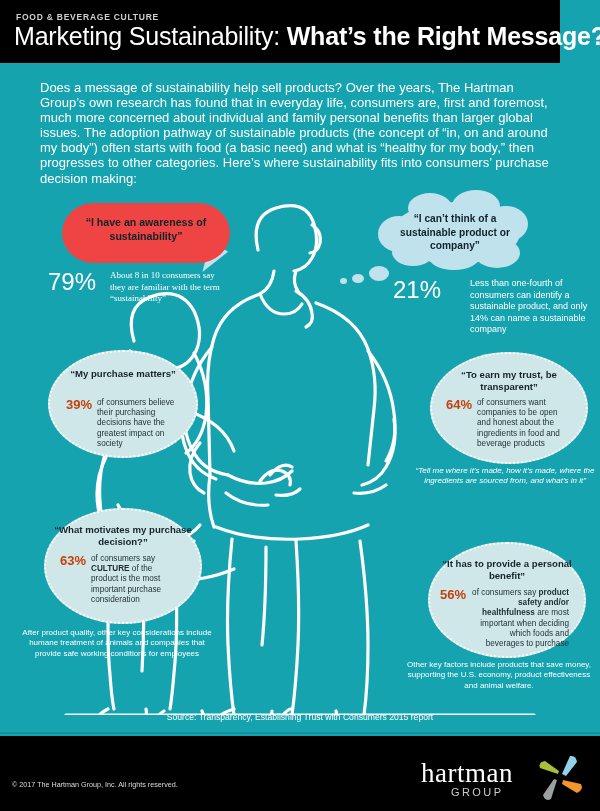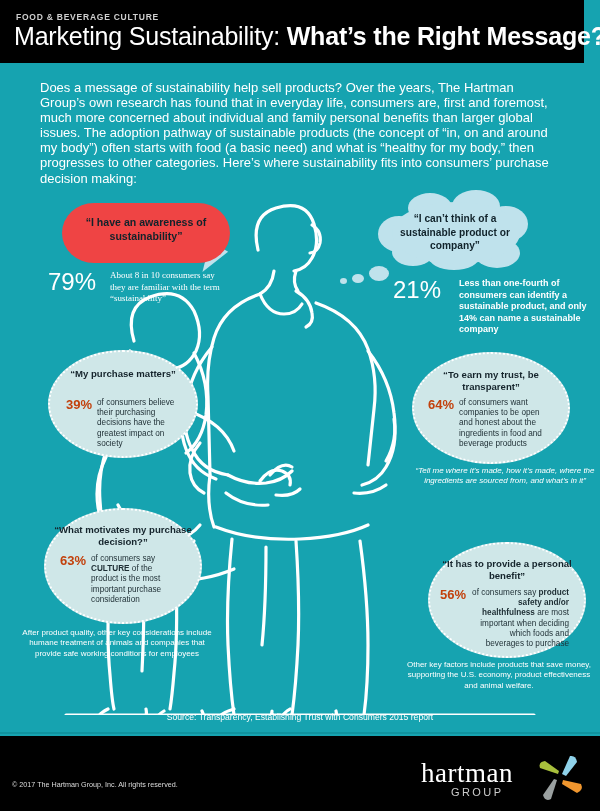--- a/index.html
+++ b/index.html
@@ -1,20 +1,20 @@
 <!DOCTYPE html>
 <html><head>
 <meta charset="utf-8">
 <style>
   html,body{margin:0;padding:0;background:#ffffff;}
   body{font-family:"Liberation Sans",sans-serif;}
   .page{position:relative;width:600px;height:811px;overflow:hidden;background:#16a3b0;}
 
   
-  .header{position:absolute;left:0;top:0;width:560px;height:63px;background:#000;padding-left:24px;}
+  .header{position:absolute;left:0;top:0;width:560px;height:63px;background:#000;}
   .kicker{position:absolute;left:16px;top:12px;font-size:8.5px;letter-spacing:.09em;
           color:#cfcfcf;font-weight:bold;}
   .headline{position:absolute;left:14px;top:22px;font-size:25px;color:#fff;
             letter-spacing:-0.2px;white-space:nowrap;}
   .headline .light{font-weight:normal;}
   .headline .bold{font-weight:bold;}
 
   
   .intro{position:absolute;left:40px;top:80px;width:522px;font-size:13px;
          line-height:15.1px;color:#ffffff;}
@@ -50,38 +50,38 @@
   .tb-d2{position:absolute;left:-26px;top:78px;width:12px;height:9px;background:#bfe2ec;border-radius:50%;}
   .tb-d3{position:absolute;left:-38px;top:82px;width:7px;height:6px;background:#bfe2ec;border-radius:50%;}
 
   
   .statrow{position:absolute;display:flex;align-items:flex-start;gap:9px;}
   .bignum{font-size:24px;color:#ffffff;line-height:1;white-space:nowrap;}
   .bigtxt{font-size:9px;line-height:11.6px;color:#ffffff;}
   .row79{left:48px;top:270px;width:205px;}
   .row79 .bigtxt{margin-left:5px;width:120px;font-family:Liberation Serif, serif;}
   .row21{left:393px;top:278px;width:200px;}
-  .row21 .bigtxt{margin-left:9px;width:152px;font-weight:bold;}
+  .row21 .bigtxt{margin-left:20px;width:152px;}
 
   
   .oval{position:absolute;background:#cfe7e8;border-radius:50%;
         border:2px dotted #ffffff;box-sizing:border-box;}
   .oval .ttl{position:absolute;left:6px;right:6px;text-align:center;
              font-size:9.6px;line-height:12.4px;font-weight:bold;color:#15242c;}
   .oval .ln{position:absolute;display:flex;align-items:flex-start;}
   .oval .pct{font-size:13px;font-weight:bold;color:#c2410c;line-height:1;white-space:nowrap;}
   .oval .body{font-size:8.2px;line-height:10.2px;color:#1d2d33;}
   .oval .body b{font-weight:bold;}
 
   .ov39{left:48px;top:350px;width:150px;height:108px;}
   .ov39 .ttl{top:16px;}
   .ov39 .ln{left:16px;top:46px;width:126px;}
   .ov39 .body{margin-left:5px;width:82px;}
 
-  .ov64{left:412px;top:352px;width:158px;height:112px;}
+  .ov64{left:430px;top:352px;width:158px;height:112px;}
   .ov64 .ttl{top:15px;}
   .ov64 .ln{left:14px;top:44px;width:134px;}
   .ov64 .body{margin-left:5px;width:92px;}
 
   .ov63{left:44px;top:508px;width:158px;height:116px;}
   .ov63 .ttl{top:14px;}
   .ov63 .ln{left:14px;top:44px;width:134px;}
   .ov63 .body{margin-left:5px;width:90px;}
 
   .ov56{left:428px;top:542px;width:158px;height:116px;}

